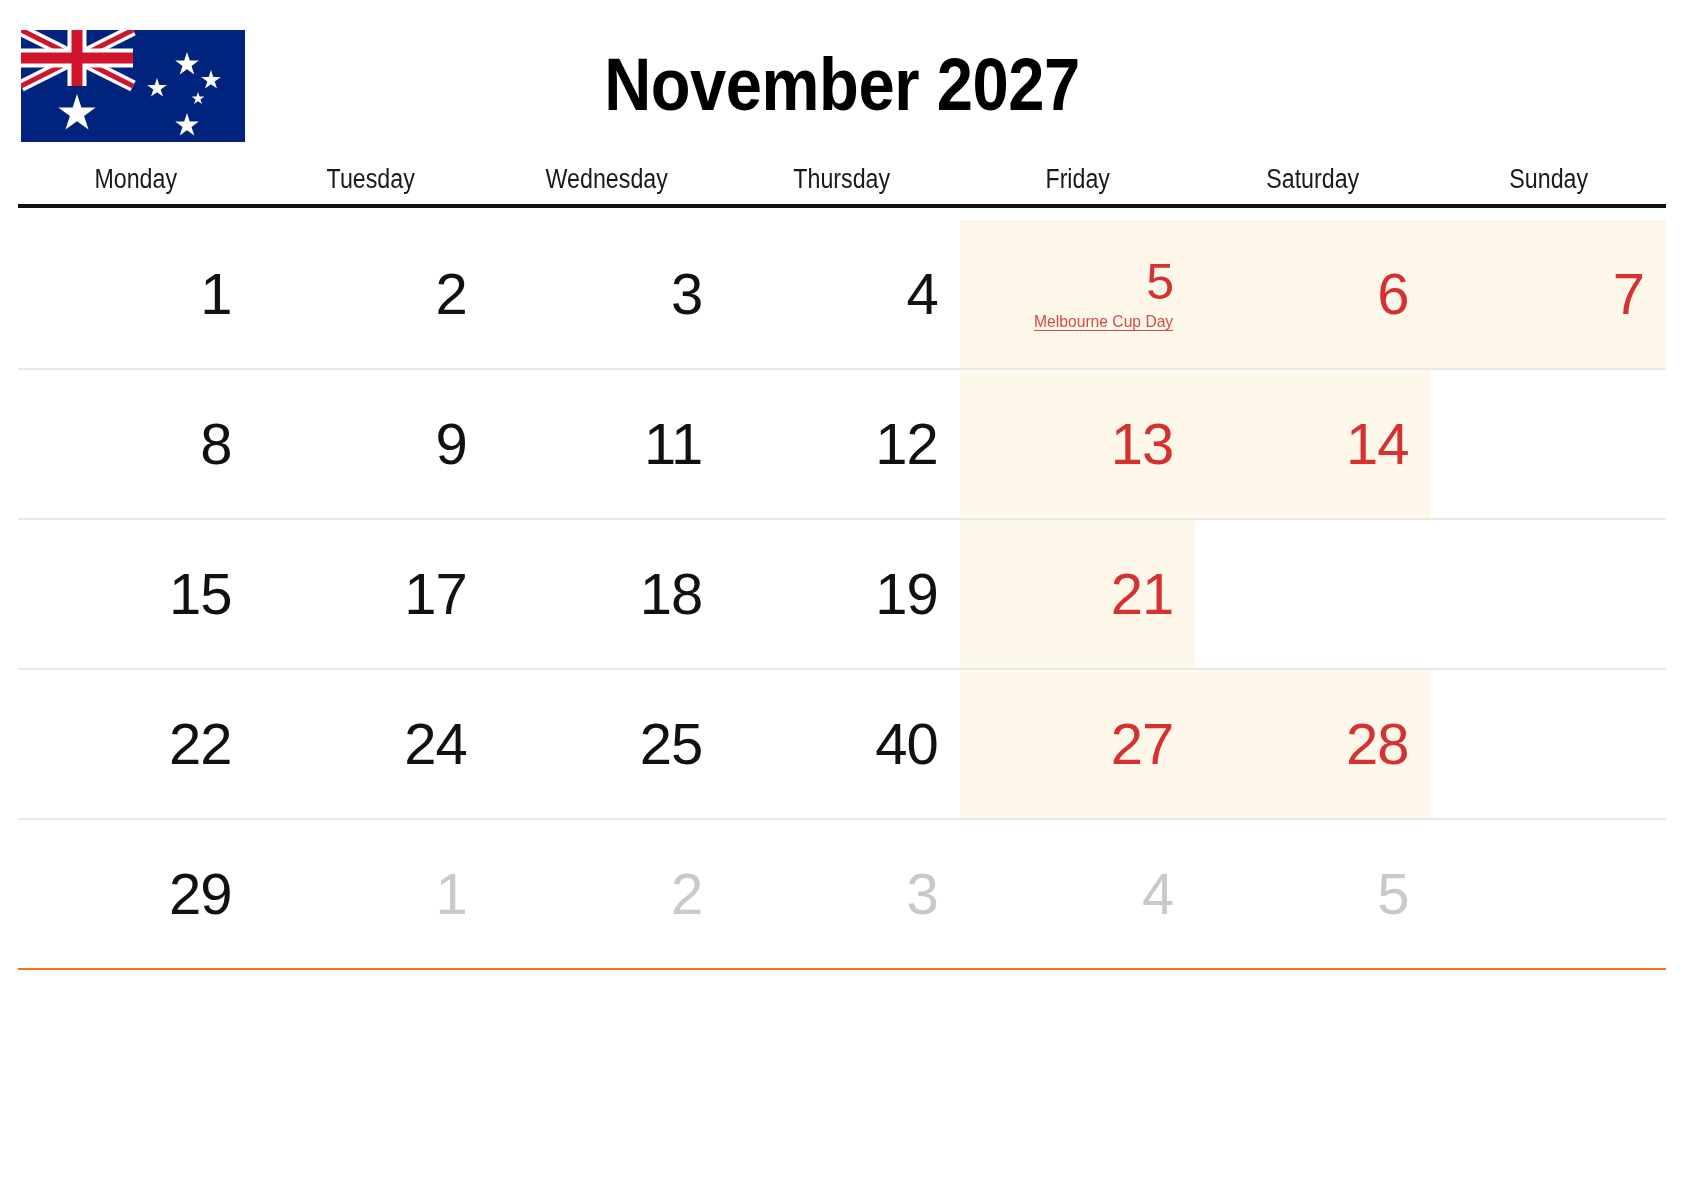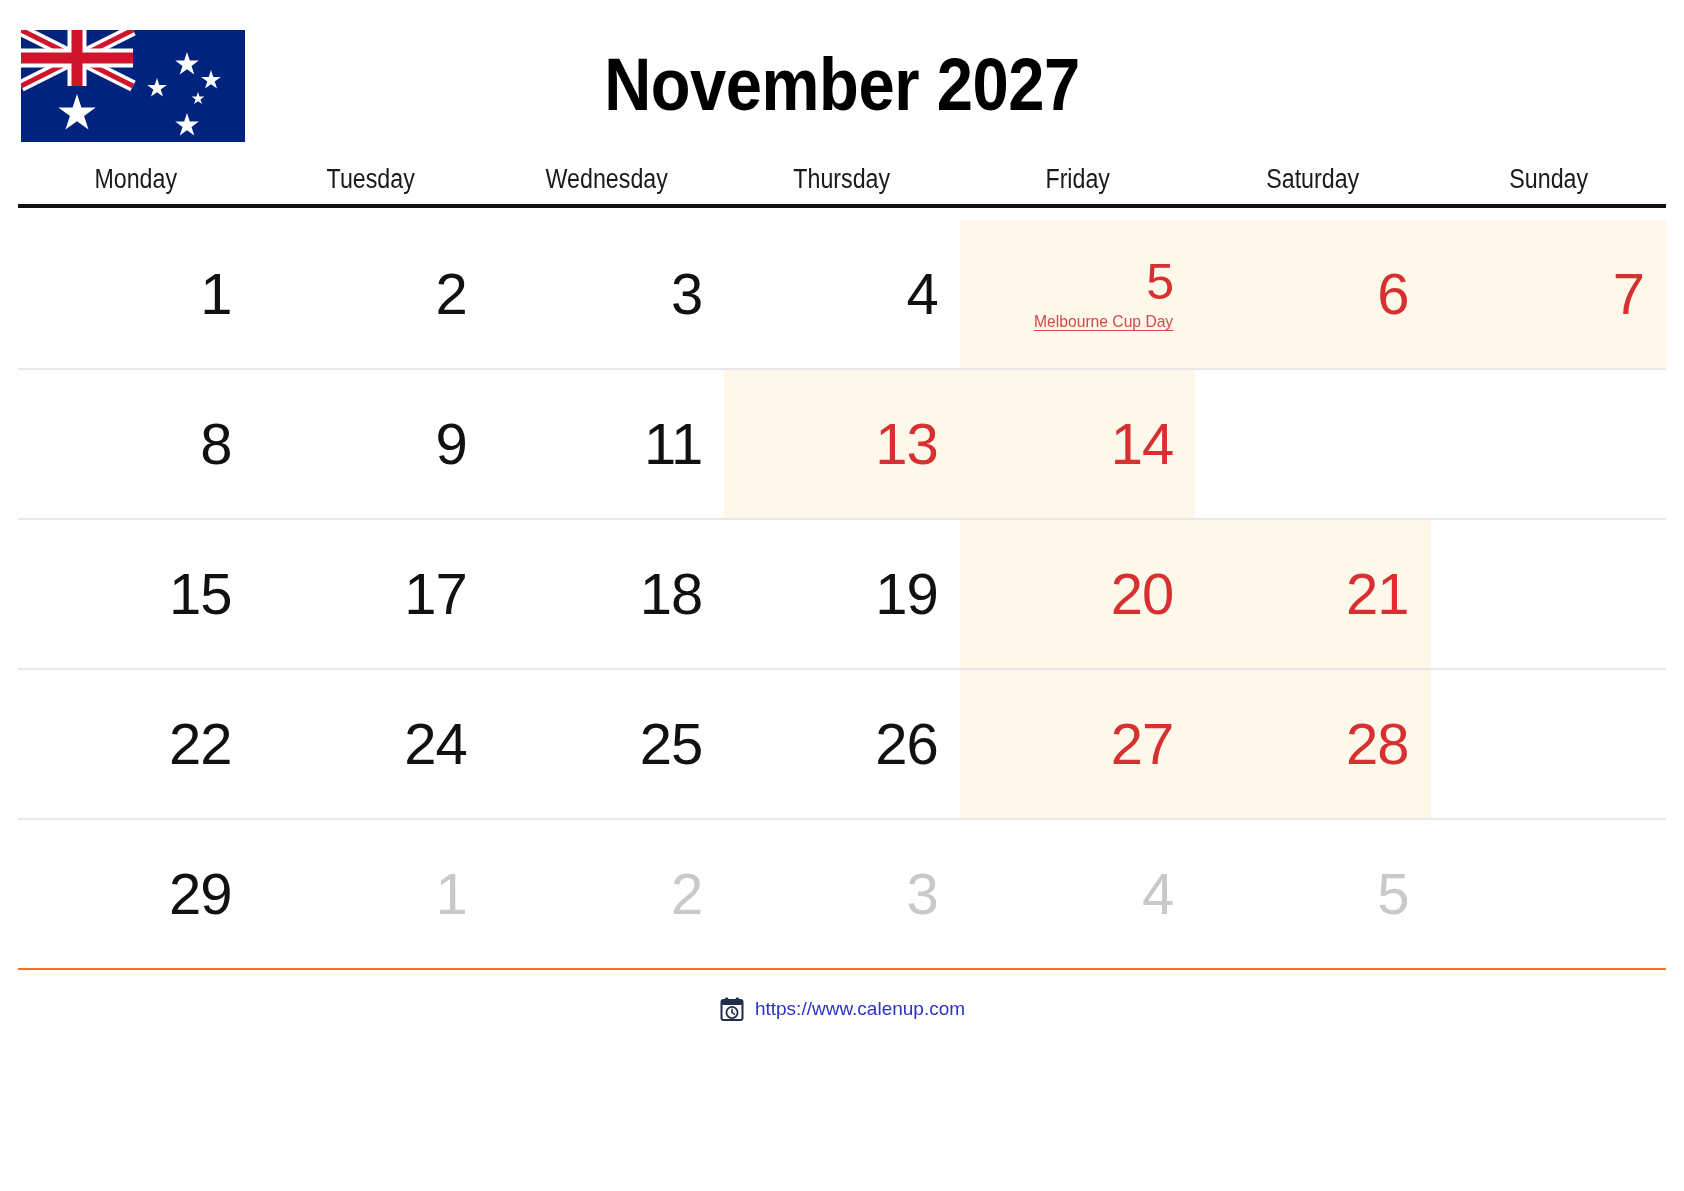--- a/index.html
+++ b/index.html
@@ -229,20 +229,23 @@
       <div class="week">
         <div class="cell">
           <div class="daynum">8</div>
         </div>
         <div class="cell">
           <div class="daynum">9</div>
         </div>
         <div class="cell">
           <div class="daynum">11</div>
         </div>
+        <div class="cell">
+          <div class="daynum">12</div>
+        </div>
         <div class="cell shaded weekend">
           <div class="daynum">13</div>
         </div>
         <div class="cell shaded weekend">
           <div class="daynum">14</div>
         </div>
       </div>
       <div class="week">
         <div class="cell">
           <div class="daynum">15</div>
@@ -250,38 +253,35 @@
         <div class="cell">
           <div class="daynum">17</div>
         </div>
         <div class="cell">
           <div class="daynum">18</div>
         </div>
         <div class="cell">
           <div class="daynum">19</div>
         </div>
         <div class="cell shaded weekend">
-          <div class="daynum">20</div>
-        </div>
-        <div class="cell shaded weekend">
           <div class="daynum">21</div>
         </div>
       </div>
       <div class="week">
         <div class="cell">
           <div class="daynum">22</div>
         </div>
         <div class="cell">
           <div class="daynum">24</div>
         </div>
         <div class="cell">
           <div class="daynum">25</div>
         </div>
         <div class="cell">
-          <div class="daynum">26</div>
+          <div class="daynum">40</div>
         </div>
         <div class="cell shaded weekend">
           <div class="daynum">27</div>
         </div>
         <div class="cell shaded weekend">
           <div class="daynum">28</div>
         </div>
       </div>
       <div class="week last">
         <div class="cell">
@@ -298,27 +298,14 @@
         </div>
         <div class="cell muted">
           <div class="daynum">4</div>
         </div>
         <div class="cell muted">
           <div class="daynum">5</div>
         </div>
       </div>
     </div>
 
-  <div class="footer">
-    <span class="footer-icon">
-      <svg width="26" height="26" viewBox="0 0 26 26">
-        <rect x="2.5" y="4" width="21" height="20" rx="2" fill="#FFFFFF" stroke="#1F2D4A" stroke-width="2"></rect>
-        <rect x="2.5" y="4" width="21" height="5" fill="#1F2D4A"></rect>
-        <rect x="6" y="1.5" width="3.2" height="5" rx="1" fill="#1F2D4A"></rect>
-        <rect x="16.8" y="1.5" width="3.2" height="5" rx="1" fill="#1F2D4A"></rect>
-        <circle cx="13" cy="16.5" r="5.6" fill="#FFFFFF" stroke="#1F2D4A" stroke-width="1.8"></circle>
-        <path d="M13 13.2 L13 16.6 L15.4 18.2" stroke="#1F2D4A" stroke-width="1.6" fill="none" stroke-linecap="round"></path>
-      </svg>
-    </span>
-    <a class="footer-link" href="#">https://www.calenup.com</a>
-  </div>
 
 </div>
 
 </body></html>

